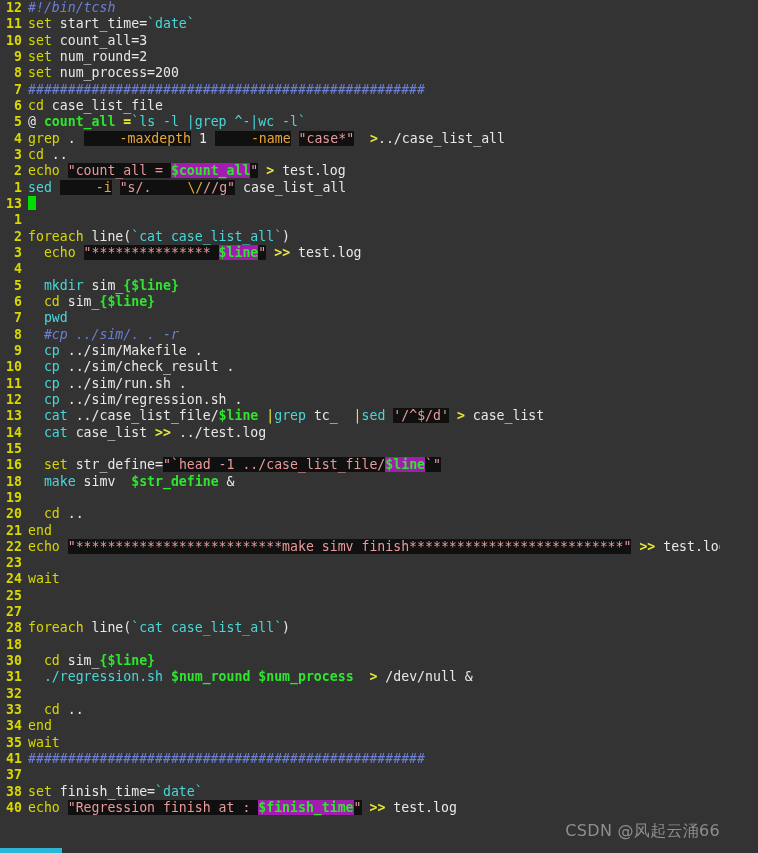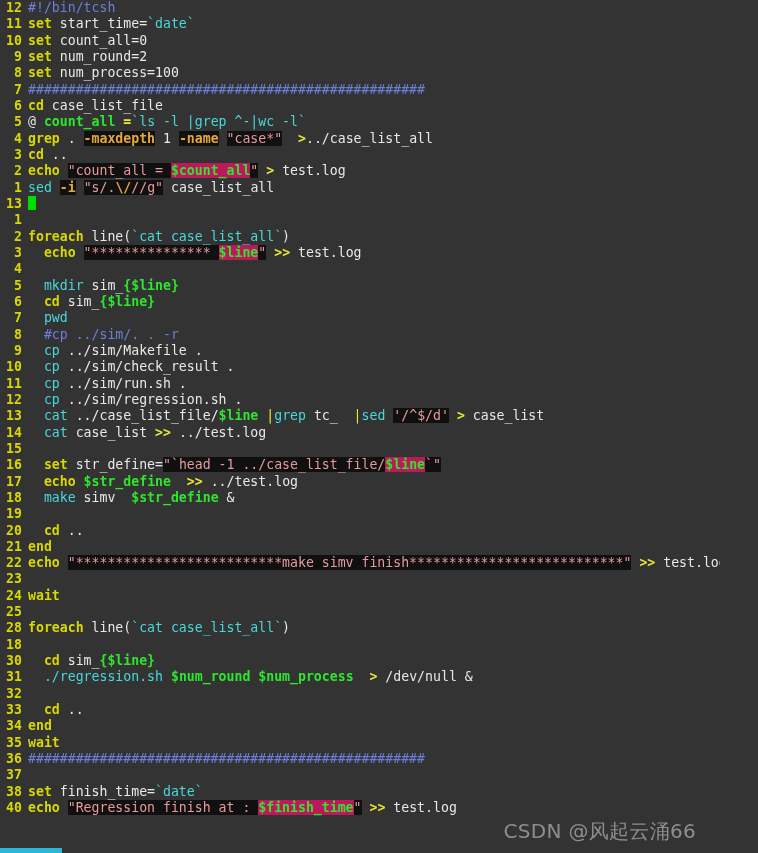--- a/index.html
+++ b/index.html
@@ -47,71 +47,71 @@
     font-weight: bold;
   }
 
   .code {
     flex: 1 1 auto;
     white-space: pre;
     overflow: hidden;
   }
 
   
-  .kw      { color: #d8d800; font-weight: bold; }   
+  .kw      { color: #d8d800; font-weight: normal; }   
   .cmd     { color: #48d8d8; }                      
   .plain   { color: #e8e8e8; }
-  .comment { color: #6b7fd7; }
+  .comment { color: #6b7fd7; font-style: italic; }
   .str     { color: #e89a9a; background: #101010; }
-  .var     { color: #2ee62e; background: #be185d; font-weight: bold; }
+  .var     { color: #2ee62e; background: #a21caf; font-weight: bold; }
   .varp    { color: #2ee62e; font-weight: bold; }
-  .opt     { color: #e8a838; background: #101010; font-weight: bold; }
+  .opt     { color: #e8a838; background: #101010; font-weight: normal; padding-left: 36px; }
   .redir   { color: #e8e838; font-weight: bold; }
   .pipe    { color: #e8e838; }
   .bq      { color: #48d8d8; margin-top: 30px; }
   .at      { color: #e8e8e8; }
 
   .cursor {
     display: inline-block;
     width: 8px;
     height: 14px;
     background: #00e000;
     vertical-align: -2px;
   }
 
   .watermark {
     position: absolute;
-    right: 24px;
+    right: 0;
     bottom: 14px;
     color: #8e8e8e;
     font-family: "DejaVu Sans", "Liberation Sans", sans-serif;
-    font-size: 20px;
+    font-size: 16px;
     letter-spacing: 0.3px;
     pointer-events: none;
   }
 
   .lastbar {
     position: absolute;
     left: 0;
     bottom: 0;
     width: 62px;
     height: 5px;
     background: #2bb6d8;
   }
 </style>
 </head>
 <body>
 
 <div id="editor">
   <div id="lines-container">
       <div class="row"><span class="lnum">12</span><span class="code"><span class="comment">#!/bin/tcsh</span></span></div>
       <div class="row"><span class="lnum">11</span><span class="code"><span class="kw">set</span><span class="plain"> start_time=</span><span class="bq">`date`</span></span></div>
-      <div class="row"><span class="lnum">10</span><span class="code"><span class="kw">set</span><span class="plain"> count_all=0</span></span></div>
+      <div class="row"><span class="lnum">10</span><span class="code"><span class="kw">set</span><span class="plain"> count_all=3</span></span></div>
       <div class="row"><span class="lnum">9</span><span class="code"><span class="kw">set</span><span class="plain"> num_round=2</span></span></div>
-      <div class="row"><span class="lnum">8</span><span class="code"><span class="kw">set</span><span class="plain"> num_process=100</span></span></div>
+      <div class="row"><span class="lnum">8</span><span class="code"><span class="kw">set</span><span class="plain"> num_process=200</span></span></div>
       <div class="row"><span class="lnum">7</span><span class="code"><span class="comment">##################################################</span></span></div>
       <div class="row"><span class="lnum">6</span><span class="code"><span class="kw">cd</span><span class="plain"> case_list_file</span></span></div>
       <div class="row"><span class="lnum">5</span><span class="code"><span class="at">@ </span><span class="varp">count_all</span><span class="redir"> =</span><span class="bq">`ls -l |grep ^-|wc -l`</span></span></div>
       <div class="row"><span class="lnum">4</span><span class="code"><span class="kw">grep</span><span class="plain"> . </span><span class="opt">-maxdepth</span><span class="plain"> 1 </span><span class="opt">-name</span><span class="plain"> </span><span class="str">"case*"</span><span class="plain">  </span><span class="redir">&gt;</span><span class="plain">../case_list_all</span></span></div>
       <div class="row"><span class="lnum">3</span><span class="code"><span class="kw">cd</span><span class="plain"> ..</span></span></div>
       <div class="row"><span class="lnum">2</span><span class="code"><span class="kw">echo</span><span class="plain"> </span><span class="str">"count_all = </span><span class="var">$count_all</span><span class="str">"</span><span class="plain"> </span><span class="redir">&gt;</span><span class="plain"> test.log</span></span></div>
       <div class="row"><span class="lnum">1</span><span class="code"><span class="cmd">sed</span><span class="plain"> </span><span class="opt">-i</span><span class="plain"> </span><span class="str">"s/.</span><span class="opt">\/</span><span class="str">//g"</span><span class="plain"> case_list_all</span></span></div>
       <div class="row"><span class="lnum cur">13</span><span class="code"><span class="cursor"></span></span></div>
       <div class="row"><span class="lnum">1</span><span class="code"></span></div>
       <div class="row"><span class="lnum">2</span><span class="code"><span class="kw">foreach</span><span class="plain"> line(</span><span class="bq">`cat case_list_all`</span><span class="plain">)</span></span></div>
@@ -122,37 +122,37 @@
       <div class="row"><span class="lnum">7</span><span class="code"><span class="plain">  </span><span class="cmd">pwd</span></span></div>
       <div class="row"><span class="lnum">8</span><span class="code"><span class="plain">  </span><span class="comment">#cp ../sim/. . -r</span></span></div>
       <div class="row"><span class="lnum">9</span><span class="code"><span class="plain">  </span><span class="cmd">cp</span><span class="plain"> ../sim/Makefile .</span></span></div>
       <div class="row"><span class="lnum">10</span><span class="code"><span class="plain">  </span><span class="cmd">cp</span><span class="plain"> ../sim/check_result .</span></span></div>
       <div class="row"><span class="lnum">11</span><span class="code"><span class="plain">  </span><span class="cmd">cp</span><span class="plain"> ../sim/run.sh .</span></span></div>
       <div class="row"><span class="lnum">12</span><span class="code"><span class="plain">  </span><span class="cmd">cp</span><span class="plain"> ../sim/regression.sh .</span></span></div>
       <div class="row"><span class="lnum">13</span><span class="code"><span class="plain">  </span><span class="cmd">cat</span><span class="plain"> ../case_list_file/</span><span class="varp">$line</span><span class="plain"> </span><span class="pipe">|</span><span class="cmd">grep</span><span class="plain"> tc_ </span><span class="plain"> </span><span class="pipe">|</span><span class="cmd">sed</span><span class="plain"> </span><span class="str">'/^$/d'</span><span class="plain"> </span><span class="redir">&gt;</span><span class="plain"> case_list</span></span></div>
       <div class="row"><span class="lnum">14</span><span class="code"><span class="plain">  </span><span class="cmd">cat</span><span class="plain"> case_list </span><span class="redir">&gt;&gt;</span><span class="plain"> ../test.log</span></span></div>
       <div class="row"><span class="lnum">15</span><span class="code"></span></div>
       <div class="row"><span class="lnum">16</span><span class="code"><span class="plain">  </span><span class="kw">set</span><span class="plain"> str_define=</span><span class="str">"`head -1 ../case_list_file/</span><span class="var">$line</span><span class="str">`"</span></span></div>
-      <div class="row"><span class="lnum">17</span><span class="code"><span class="plain">  </span><span class="kw">echo</span><span class="plain"> </span><span class="varp">$str_define</span><span class="plain">  </span><span class="redir">&gt;&gt;</span><span class="plain"> ../test.log</span></span></div>
       <div class="row"><span class="lnum">18</span><span class="code"><span class="plain">  </span><span class="cmd">make</span><span class="plain"> simv  </span><span class="varp">$str_define</span><span class="plain"> &amp;</span></span></div>
       <div class="row"><span class="lnum">19</span><span class="code"></span></div>
       <div class="row"><span class="lnum">20</span><span class="code"><span class="plain">  </span><span class="kw">cd</span><span class="plain"> ..</span></span></div>
       <div class="row"><span class="lnum">21</span><span class="code"><span class="kw">end</span></span></div>
       <div class="row"><span class="lnum">22</span><span class="code"><span class="kw">echo</span><span class="plain"> </span><span class="str">"**************************make simv finish***************************"</span><span class="plain"> </span><span class="redir">&gt;&gt;</span><span class="plain"> test.log</span></span></div>
       <div class="row"><span class="lnum">23</span><span class="code"></span></div>
       <div class="row"><span class="lnum">24</span><span class="code"><span class="kw">wait</span></span></div>
       <div class="row"><span class="lnum">25</span><span class="code"></span></div>
+      <div class="row"><span class="lnum">27</span><span class="code"></span></div>
       <div class="row"><span class="lnum">28</span><span class="code"><span class="kw">foreach</span><span class="plain"> line(</span><span class="bq">`cat case_list_all`</span><span class="plain">)</span></span></div>
       <div class="row"><span class="lnum">18</span><span class="code"></span></div>
       <div class="row"><span class="lnum">30</span><span class="code"><span class="plain">  </span><span class="kw">cd</span><span class="plain"> sim_</span><span class="varp">{$line}</span></span></div>
       <div class="row"><span class="lnum">31</span><span class="code"><span class="plain">  </span><span class="cmd">./regression.sh</span><span class="plain"> </span><span class="varp">$num_round</span><span class="plain"> </span><span class="varp">$num_process</span><span class="plain">  </span><span class="redir">&gt;</span><span class="plain"> /dev/null &amp;</span></span></div>
       <div class="row"><span class="lnum">32</span><span class="code"></span></div>
       <div class="row"><span class="lnum">33</span><span class="code"><span class="plain">  </span><span class="kw">cd</span><span class="plain"> ..</span></span></div>
       <div class="row"><span class="lnum">34</span><span class="code"><span class="kw">end</span></span></div>
       <div class="row"><span class="lnum">35</span><span class="code"><span class="kw">wait</span></span></div>
-      <div class="row"><span class="lnum">36</span><span class="code"><span class="comment">##################################################</span></span></div>
+      <div class="row"><span class="lnum">41</span><span class="code"><span class="comment">##################################################</span></span></div>
       <div class="row"><span class="lnum">37</span><span class="code"></span></div>
       <div class="row"><span class="lnum">38</span><span class="code"><span class="kw">set</span><span class="plain"> finish_time=</span><span class="bq">`date`</span></span></div>
       <div class="row"><span class="lnum">40</span><span class="code"><span class="kw">echo</span><span class="plain"> </span><span class="str">"Regression finish at : </span><span class="var">$finish_time</span><span class="str">"</span><span class="plain"> </span><span class="redir">&gt;&gt;</span><span class="plain"> test.log</span></span></div>
     </div>
   <div class="watermark">CSDN @风起云涌66</div>
   <div class="lastbar"></div>
 </div>
 
 </body></html>

